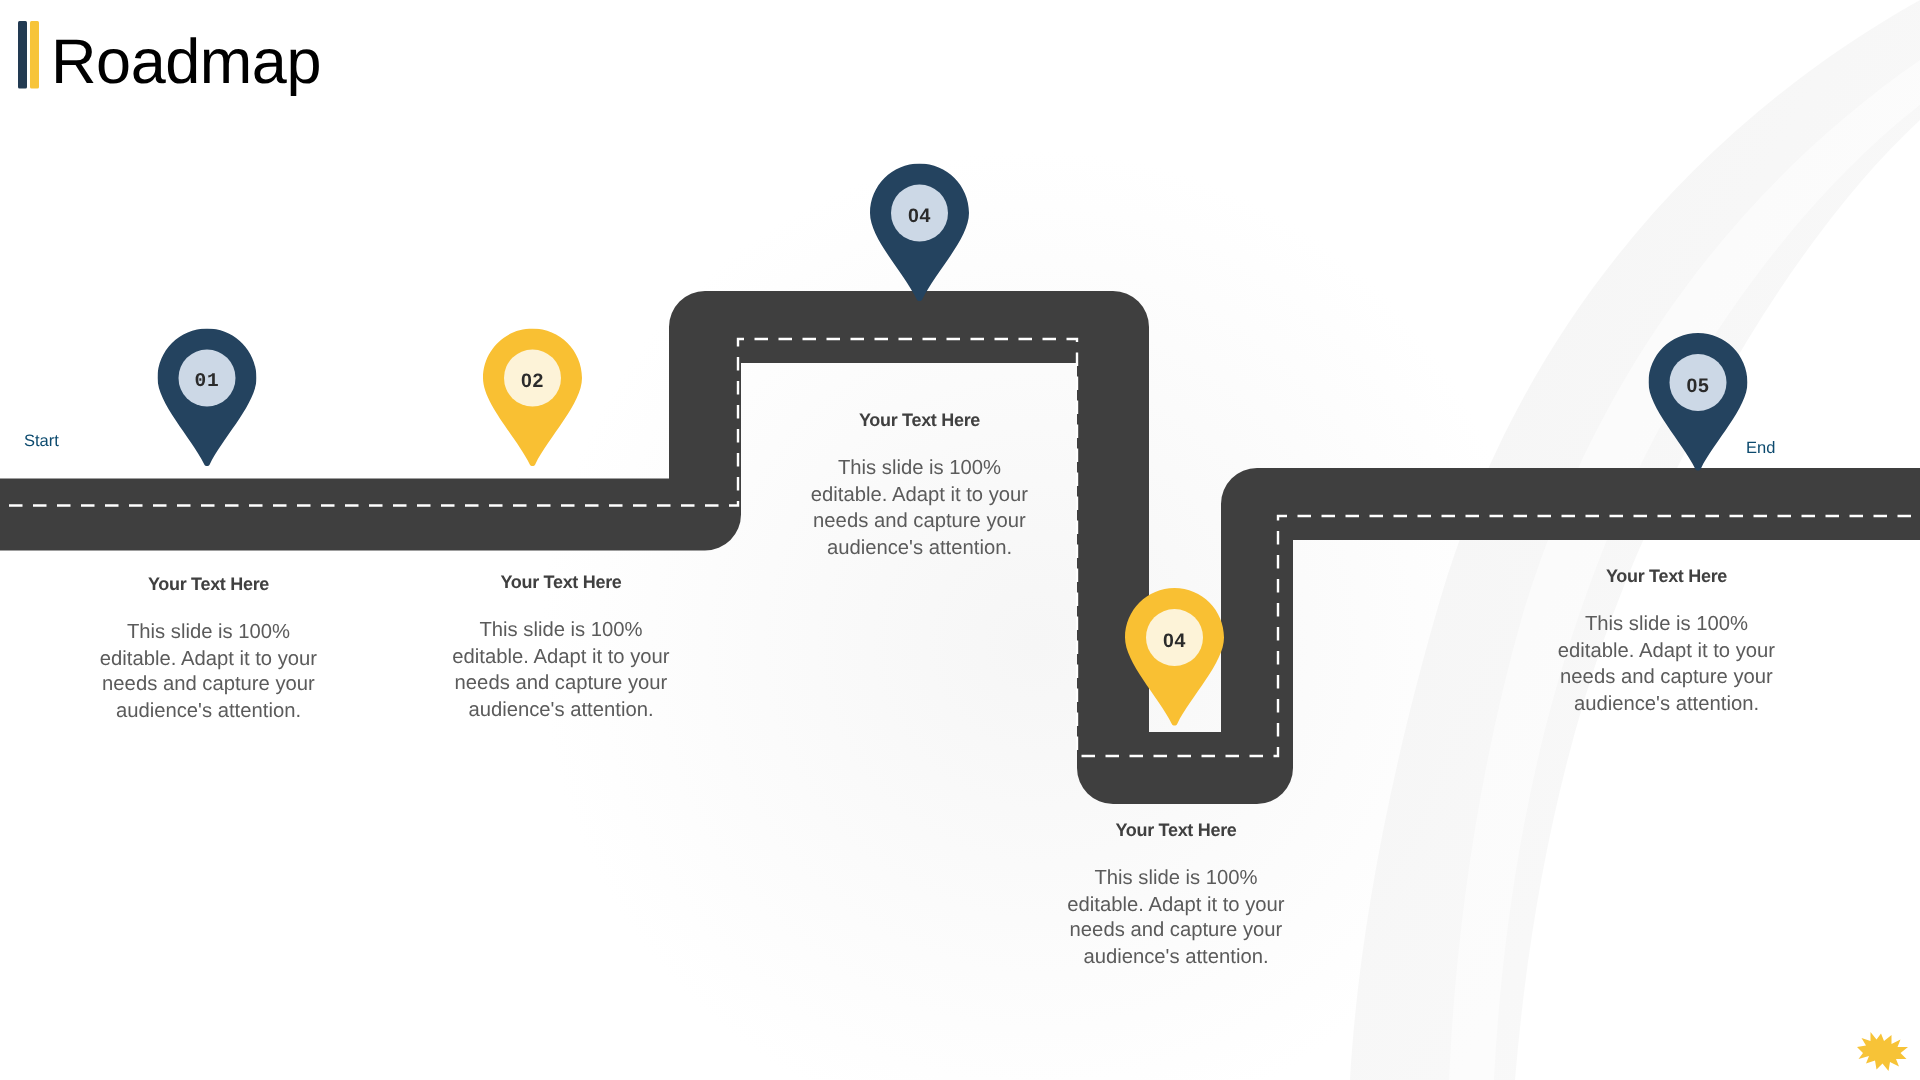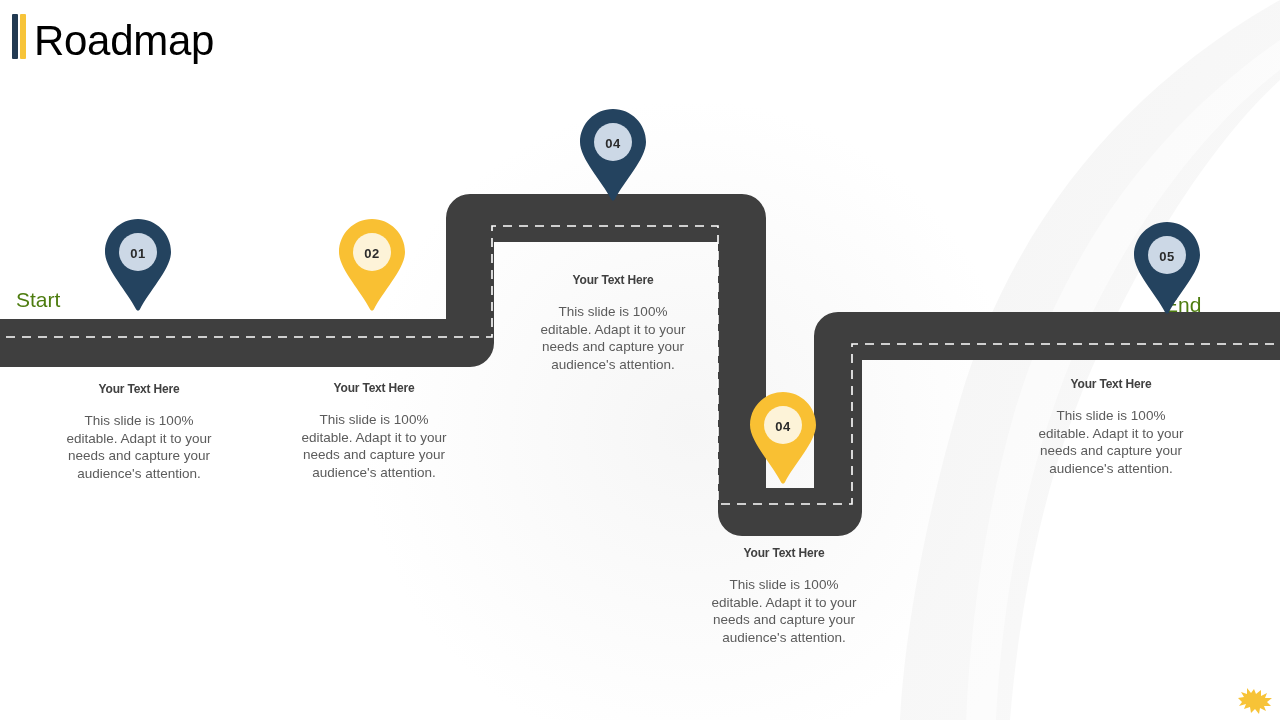--- a/index.html
+++ b/index.html
@@ -69,22 +69,22 @@
     left: 0;
     top: 0;
     width: 1280px;
     height: 720px;
     pointer-events: none;
   }
 
   
   .edge-label {
     position: absolute;
-    font-size: 21px;
-    color: #4d7c0f;
+    font-size: 11px;
+    color: #0c4a6e;
     font-weight: 400;
     white-space: nowrap;
   }
   #label-start { left: 16px; top: 288px; }
   #label-end   { left: 1164px; top: 293px; }
 
   
   .pin {
     position: absolute;
     width: 66px;
@@ -99,25 +99,25 @@
     text-align: center;
     font-size: 13px;
     font-weight: 700;
     letter-spacing: 0.5px;
     color: #2b2b2b;
     pointer-events: none;
   }
   .pin.navy .pin-num { top: 27px; }
   .pin.amber .pin-num { top: 27px; }
 
-  #pin-01 { left: 105px; top: 219px; }
-  #pin-02 { left: 339px; top: 219px; }
+  #pin-01 { left: 105px; top: 219px; font-family: Liberation Mono, monospace; }
+  #pin-02 { left: 322px; top: 219px; }
   #pin-03 { left: 580px; top: 109px; }
   #pin-04 { left: 750px; top: 392px; }
-  #pin-05 { left: 1134px; top: 222px; }
+  #pin-05 { left: 1099px; top: 222px; }
 
   
   .text-block {
     position: absolute;
     text-align: center;
   }
   .tb-title {
     font-size: 12px;
     font-weight: 700;
     color: #404040;

